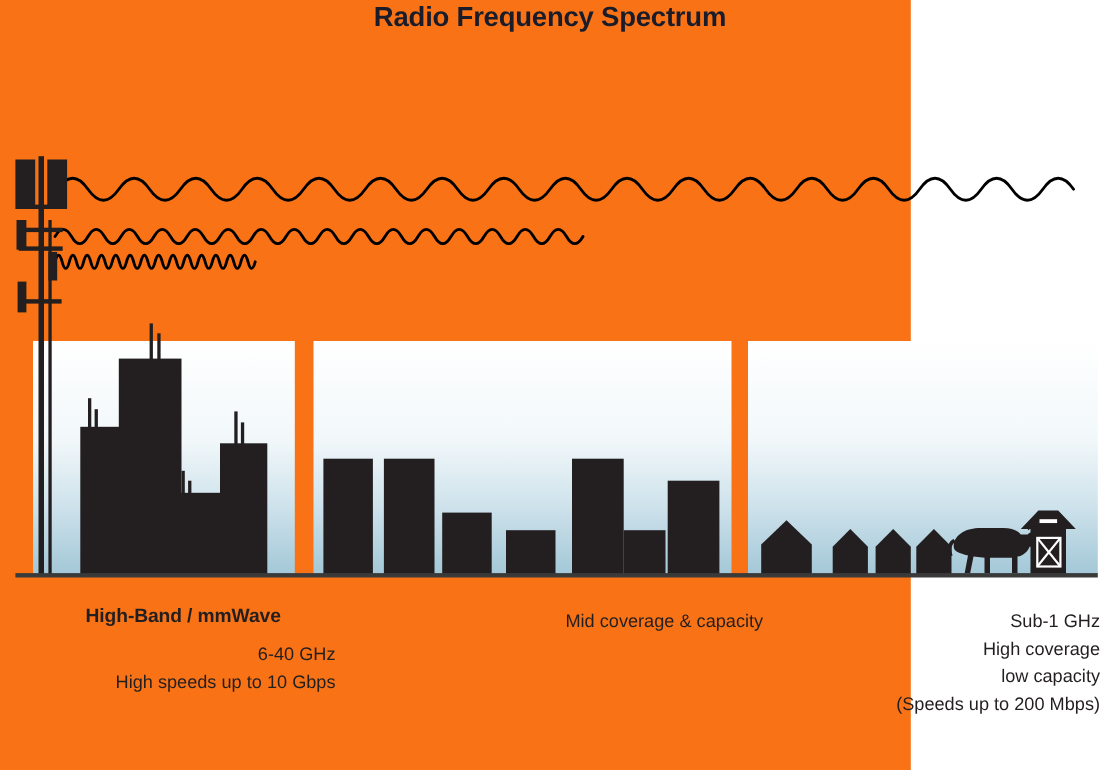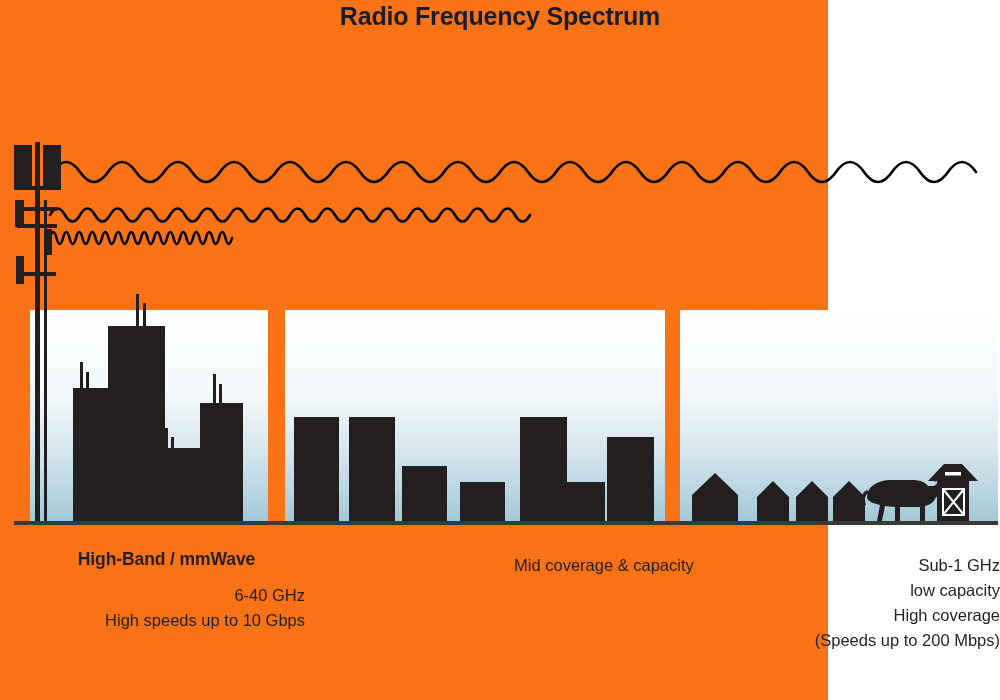--- a/index.html
+++ b/index.html
@@ -208,20 +208,20 @@
 
     <div class="caption-col col-mid">
       <div class="band-lines">
         <div>Mid coverage &amp; capacity</div>
       </div>
     </div>
 
     <div class="caption-col col-low">
       <div class="band-lines">
         <div>Sub-1 GHz</div>
+        <div>High coverage</div>
         <div>low capacity</div>
-        <div>High coverage</div>
         <div>(Speeds up to 200 Mbps)</div>
       </div>
     </div>
 
   </div>
 </div>
 
 </body></html>

